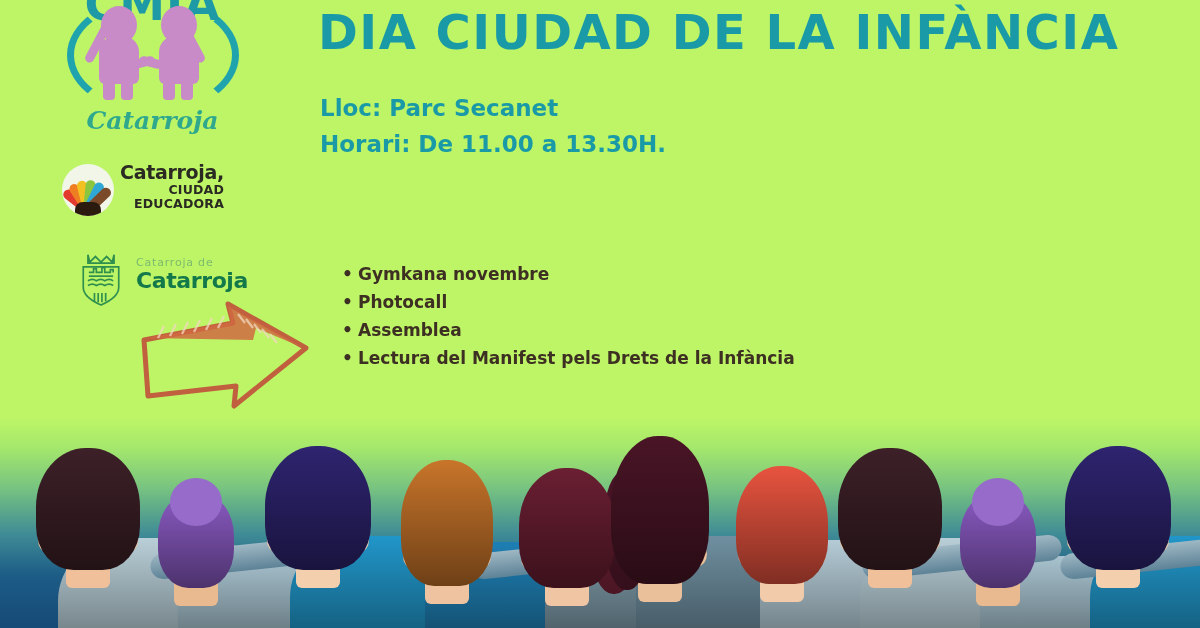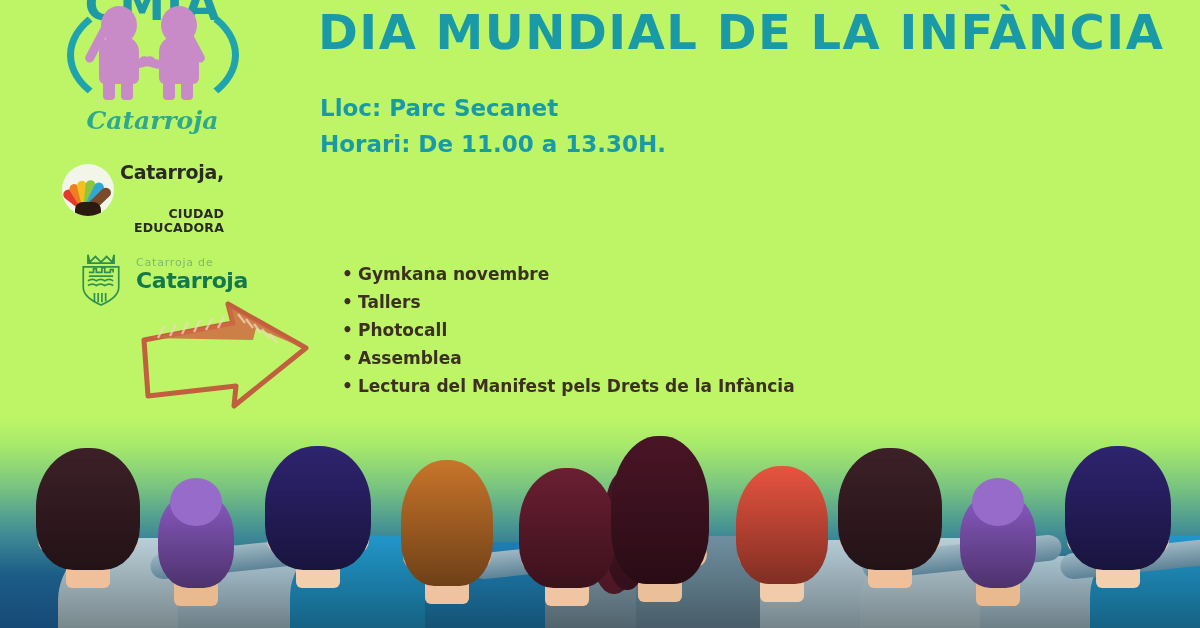--- a/index.html
+++ b/index.html
@@ -56,21 +56,21 @@
 
   
   #edu-logo { position:absolute; left:62px; top:162px; width:200px; height:60px;text-align:right; }
   #edu-circle {
     position:absolute; left:0; top:2px; width:52px; height:52px; border-radius:50%;
     background:#f2f6e8; overflow:hidden;
   }
   .finger { position:absolute; width:10px; height:30px; border-radius:5px; bottom:6px; left:21px; transform-origin:bottom center; }
   #edu-text { position:absolute; left:58px; top:0px; }
   #edu-t1 { font-size:19px; font-weight:bold; color:#2a2a22; line-height:21px; letter-spacing:-0.3px; }
-  #edu-t2 { font-size:12.5px; font-weight:bold; color:#2a2a22; line-height:14px; letter-spacing:0.2px;margin-top:24px;}
+  #edu-t2 { font-size:12.5px; font-weight:bold; color:#2a2a22; line-height:14px; letter-spacing:0.2px;}
   #edu-t3 { font-size:12.5px; font-weight:bold; color:#2a2a22; line-height:14px; letter-spacing:0.2px;}
 
   
   #ajt-logo { position:absolute; left:68px; top:240px; width:210px; height:66px; }
   #shield { position:absolute; left:6px; top:10px; width:54px; height:56px; }
   #ajt-text { position:absolute; left:68px; top:16px; }
   #ajt-t1 { font-size:11px; color:#7dbb6e; letter-spacing:0.8px; line-height:13px; }
   #ajt-t2 { font-size:22px; font-weight:bold; color:#14794a; line-height:24px; letter-spacing:-0.4px; }
 
   
@@ -232,31 +232,30 @@
           <path d="M80 30 l6 -12"></path>
         <path d="M100 16 l7 9"></path>
           <path d="M108 21 l7 9"></path>
           <path d="M116 26 l7 9"></path>
         <path d="M124 31 l7 9"></path>
           <path d="M132 36 l7 9"></path>
       </g>
     </svg>
   </div>
 
-  <div id="title">DIA MUNDIAL DE LA INFÀNCIA</div>
+  <div id="title">DIA CIUDAD DE LA INFÀNCIA</div>
 
   <div id="details">
     <div class="detail-line">Lloc: Parc Secanet</div>
     <div class="detail-line">Horari: De 11.00 a 13.30H.</div>
   </div>
 
   <div id="activities">
     <ul id="act-list">
       <li>Gymkana novembre</li>
-      <li>Tallers</li>
       <li>Photocall</li>
       <li>Assemblea</li>
       <li>Lectura del Manifest pels Drets de la Infància</li>
     </ul>
   </div>
 
   <div id="scene">
     <div id="scene-bg"></div>
     <div id="figures">
         <div class="figure f-body" style="left: 58px; bottom: 0px; width: 210px; height: 90px; background: linear-gradient(rgb(185, 207, 216), rgb(120, 135, 140)); border-radius: 63px 63px 0px 0px; z-index: 5;"></div>

